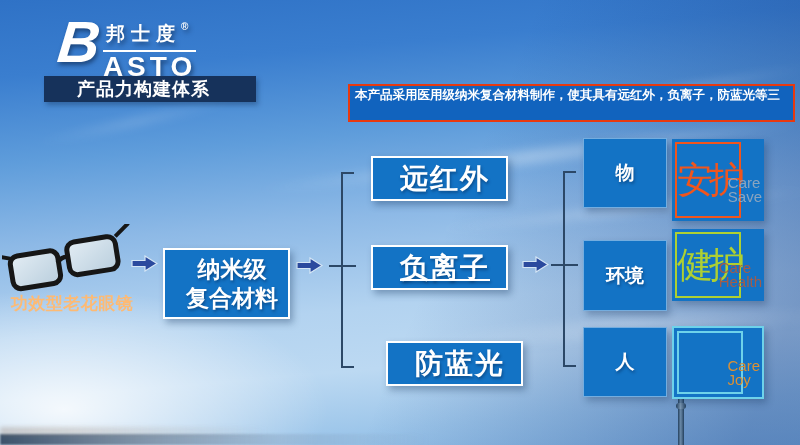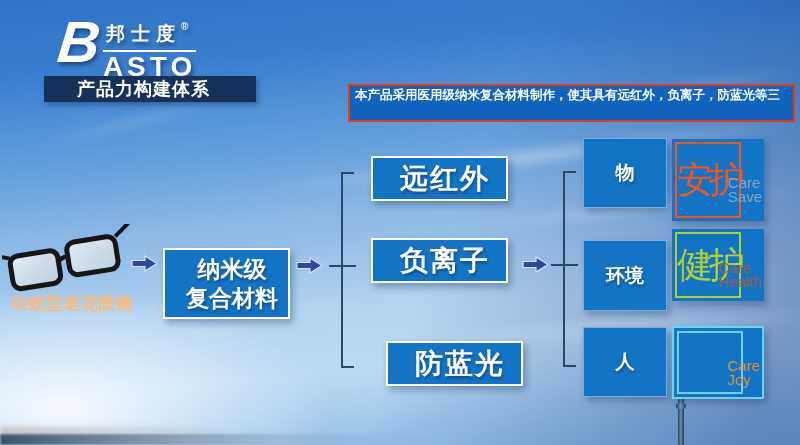--- a/index.html
+++ b/index.html
@@ -50,21 +50,21 @@
   .glasses { position:absolute; left:2px; top:224px; width:132px; height:68px; }
   .caption { position:absolute; left:4px; top:292px; width:136px; text-align:center;
     color:#fdba74; font-size:17px; font-weight:800; letter-spacing:0.5px; }
 
   
   .bluebox { position:absolute; background:var(--box-blue,#1373c5); border:2px solid #fff;
     color:#fff; display:flex; align-items:center; justify-content:center; text-align:center;
     box-shadow:3px 4px 7px rgba(15,45,85,0.35); text-shadow:1px 2px 3px rgba(0,30,70,0.45);padding-left:11px; }
   .material { left:163px; top:236px; width:127px; height:71px; font-size:23px; font-weight:800; line-height:29px;margin-top:12px; }
   .fn { left:371px; width:137px; height:45px; font-size:28px; font-weight:800; letter-spacing:2px; }
-  .fn1 { top:156px; } .fn2 { top:238px; } .fn3 { top:341px;margin-left:15px; }
+  .fn1 { top:156px; } .fn2 { top:245px;text-decoration:underline; } .fn3 { top:341px;margin-left:15px; }
 
   .target { position:absolute; left:583px; width:84px; background:var(--box-blue,#1373c5);
     border:1px solid rgba(235,245,255,0.45); color:#fff; display:flex; align-items:center; justify-content:center;
     font-size:19px; font-weight:800; box-shadow:3px 4px 7px rgba(15,45,85,0.3); text-shadow:1px 2px 3px rgba(0,30,70,0.45); }
   .t1 { top:138px; height:70px; } .t2 { top:240px; height:71px; } .t3 { top:327px; height:70px; }
 
   
   .care { position:absolute; left:672px; width:92px; background:var(--box-blue,#1373c5);
     box-shadow:3px 4px 7px rgba(15,45,85,0.3); }
   .c1 { top:139px; height:82px; color:var(--care1,#f1551c); }

